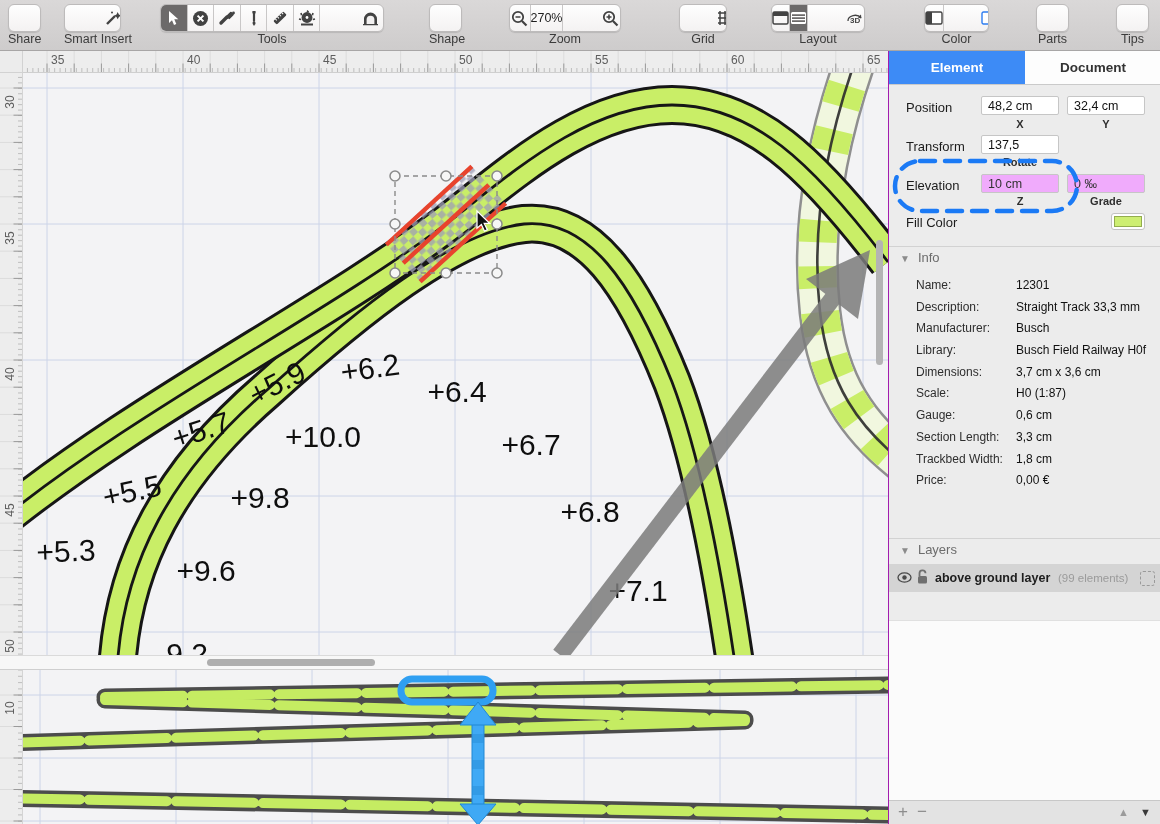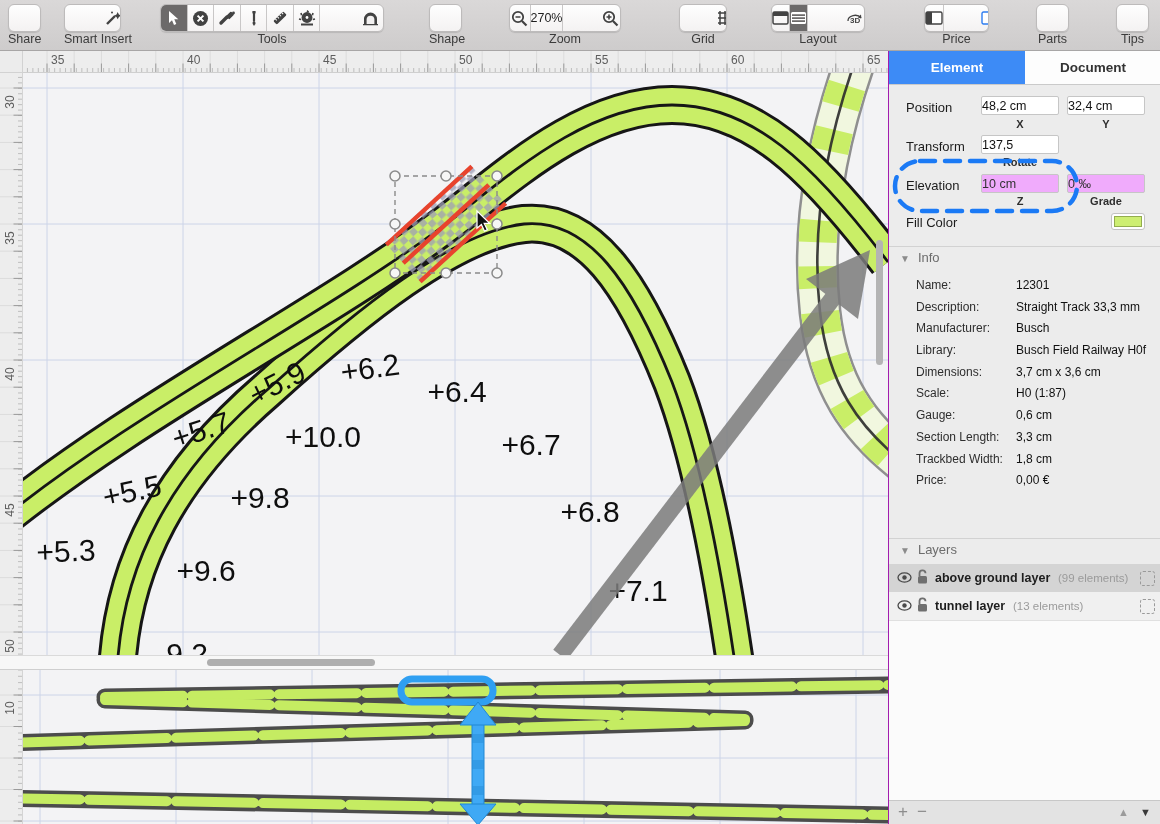--- a/index.html
+++ b/index.html
@@ -27,21 +27,21 @@
   #hscroll{position:absolute;left:0;top:655px;width:888px;height:13px;background:#f7f7f7;border-top:1px solid #dadada;border-bottom:1px solid #cfcfcf;z-index:6;}
   #hthumb{position:absolute;left:207px;top:3px;width:168px;height:7px;border-radius:4px;background:#aeaeae;}
   .elab{font-size:30px;fill:#0e0e0e;dominant-baseline:central;}
   
   #panel{position:absolute;left:888px;top:50px;width:272px;height:774px;background:#ececec;border-left:1px solid #a21caf;z-index:20;}
   #tabs{position:absolute;left:0;top:0;width:272px;height:34px;background:#fdfdfd;border-bottom:1px solid #cacaca;display:flex;}
   .tab{width:136px;height:34px;display:flex;align-items:center;justify-content:center;font-size:13.5px;font-weight:bold;color:#333;}
   .tab.active{background:#3d8bf6;color:#fff;}
   .prow-label{position:absolute;left:17px;font-size:13px;color:#1c1c1c;}
   .pfield{position:absolute;width:78px;height:19px;border:1px solid #c6c6c6;border-radius:2px;background:#fff;
-          font-size:12.5px;color:#111;padding:0 0;box-sizing:border-box;font-family:inherit;}
+          font-size:12.5px;color:#111;padding:0 6px;box-sizing:border-box;font-family:inherit;}
   .pfield.gray{background:#f0abfc;color:#333;}
   .fcap{position:absolute;font-size:11px;font-weight:bold;color:#2e2e2e;text-align:center;width:78px;}
   .sect-sep{position:absolute;left:0;width:272px;height:1px;background:#d2d2d2;}
   .sect-h{position:absolute;left:11px;font-size:13px;font-weight:normal;color:#6c6c6c;}
   .sect-h .tri{color:#8b8b8b;font-size:10px;margin-right:8px;}
   #inforows{position:absolute;left:0;top:225px;width:272px;}
   .irow{position:relative;height:21.7px;line-height:21.7px;text-align:center;}
   .ilab{position:absolute;left:27px;font-size:12px;color:#2e2e2e;}
   .ival{position:absolute;left:127px;font-size:12px;color:#111;white-space:nowrap;}
   .lrow{position:absolute;left:0;width:272px;height:28px;}
@@ -234,21 +234,21 @@
               <rect x="1" y="1" width="6" height="12" fill="#424242"></rect>
             </svg>
         </div>
         <div class="seg" style="width:32px">
           <svg class="ic" width="18" height="14" viewBox="0 0 18 14">
               <rect x="1" y="1" width="16" height="12" rx="1.5" fill="#fff" stroke="#2e7df0" stroke-width="1.4"></rect>
               <rect x="10" y="1" width="7" height="12" fill="#2e7df0"></rect>
             </svg>
         </div>
       </div>
-      <div class="tlab">Price</div>
+      <div class="tlab">Color</div>
     </div>
 
     <div class="tgroup" style="left:1036px;width:33px">
       <div class="btnrow">
           <div class="seg" style="width:33px">
         <svg class="ic" width="15" height="17" viewBox="0 0 15 17">
               <rect x="1.5" y="2.5" width="12" height="13.5" rx="2" fill="#424242"></rect>
               <rect x="4.5" y="1" width="6" height="3" rx="1" fill="#424242"></rect>
               <g stroke="#fff" stroke-width="1.1">
                 <path d="M4 6.5 h7 M4 9 h7 M4 11.5 h7"></path>
@@ -914,33 +914,20 @@
           <circle cx="7.5" cy="5.5" r="2.2" fill="#4a4a4a"></circle>
         </svg>
       <svg style="position:absolute;left:27px;top:5px" width="13" height="16" viewBox="0 0 13 16">
           <rect x="2" y="7" width="9" height="7.5" rx="1.5" fill="#6f6f6f"></rect>
           <path d="M3.5 7 V4.5 A3 3 0 0 1 9.5 4.2" fill="none" stroke="#6f6f6f" stroke-width="1.8"></path>
         </svg>
       <span class="lname">above ground layer</span>
       <span class="lcount" style="left:169px">(99 elements)</span>
       <div class="dashsq"></div>
     </div>
-    <div class="lrow" style="top:542px;background:#f0f0f0">
-      <svg style="position:absolute;left:8px;top:8px" width="15" height="11" viewBox="0 0 15 11">
-          <ellipse cx="7.5" cy="5.5" rx="6.5" ry="4.6" fill="none" stroke="#4a4a4a" stroke-width="1.3"></ellipse>
-          <circle cx="7.5" cy="5.5" r="2.2" fill="#4a4a4a"></circle>
-        </svg>
-      <svg style="position:absolute;left:27px;top:5px" width="13" height="16" viewBox="0 0 13 16">
-          <rect x="2" y="7" width="9" height="7.5" rx="1.5" fill="#6f6f6f"></rect>
-          <path d="M3.5 7 V4.5 A3 3 0 0 1 9.5 4.2" fill="none" stroke="#6f6f6f" stroke-width="1.8"></path>
-        </svg>
-      <span class="lname">tunnel layer</span>
-      <span class="lcount" style="left:124px">(13 elements)</span>
-      <div class="dashsq"></div>
-    </div>
 
     <div id="lfiller"></div>
 
     <div id="pfooter">
       <span class="pm" style="left:9px">+</span>
       <span class="pm" style="left:28px">−</span>
       <span class="tri-up">▲</span>
       <span class="tri-dn">▼</span>
     </div>
   </div>

